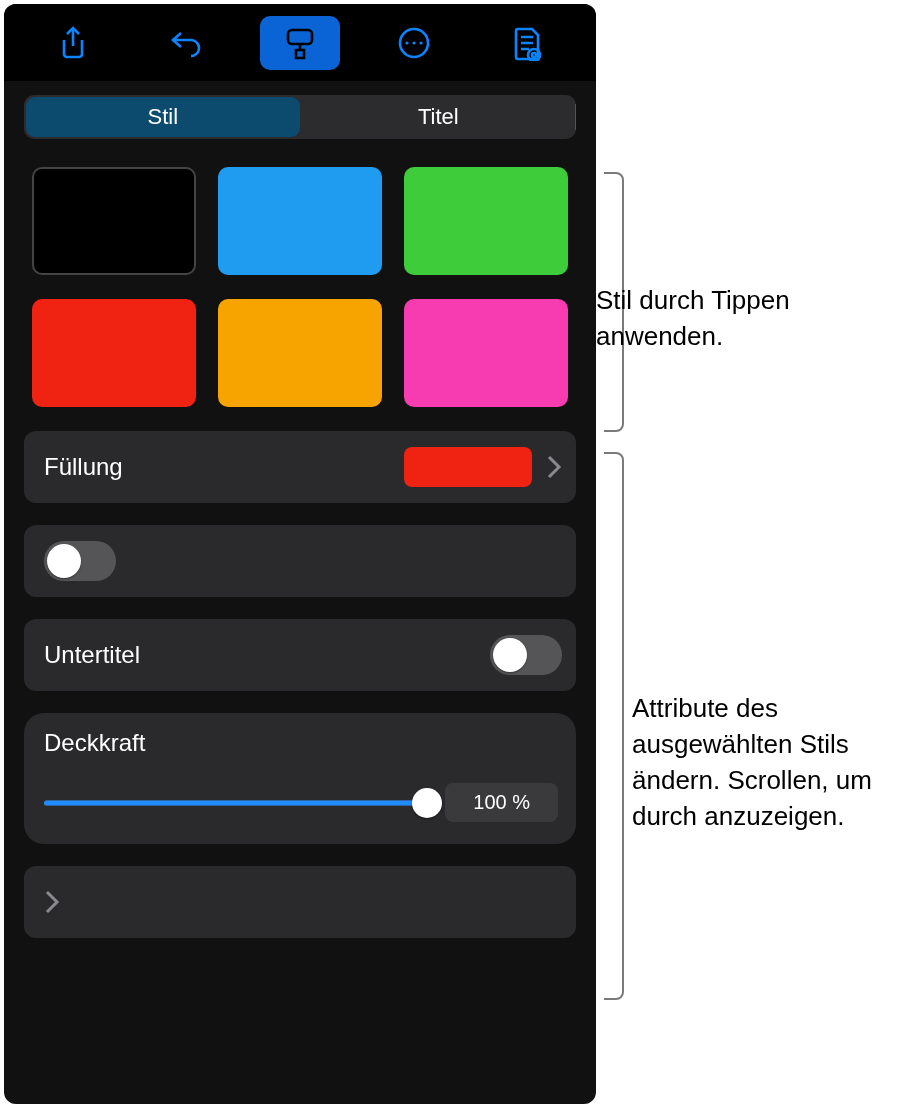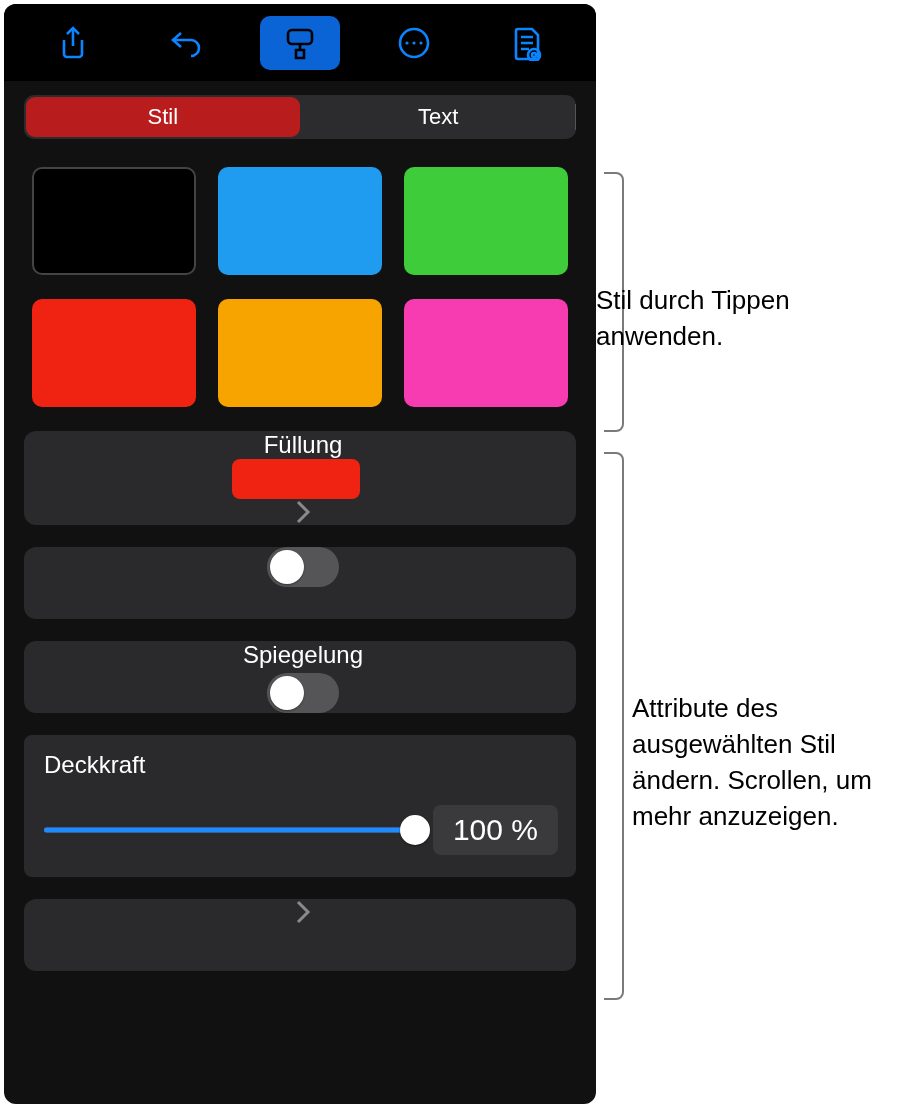--- a/index.html
+++ b/index.html
@@ -63,21 +63,21 @@
   }
   .seg-item {
     flex: 1;
     text-align: center;
     color: #fff;
     font-size: 22px;
     line-height: 44px;
     position: relative;
   }
   .seg-item.selected {
-    background: #b91c1c;
+    background: #0c4a6e;
     border-radius: 9px;
     margin: 2px;
     line-height: 40px;
   }
   .seg-sep {
     width: 1px;
     height: 26px;
     background: #555;
   }
 
@@ -98,21 +98,20 @@
   .row {
     background: #2a2a2c;
     border-radius: 12px;
     margin-bottom: 22px;
     display: flex;
     align-items: center;
     min-height: 72px;
     padding: 0 14px 0 20px;
     color: #fff;
     font-size: 24px;
-    flex-direction: column;
   }
   .row-label { flex: 1; }
   .fill-chip {
     width: 128px;
     height: 40px;
     border-radius: 8px;
     margin-right: 14px;
   }
   .chev {
     width: 16px; height: 26px;
@@ -131,21 +130,21 @@
     width: 34px; height: 34px;
     background: #fff;
     border-radius: 50%;
     top: 3px; left: 3px;
     box-shadow: 0 1px 2px rgba(0,0,0,.4);
   }
 
   
   .opacity-row {
     background: #2a2a2c;
-    border-radius: 8px;
+    border-radius: 20px;
     margin-bottom: 22px;
     padding: 16px 18px 22px 20px;
     color: #fff;
   }
   .opacity-row .title { font-size: 24px; margin-bottom: 26px; }
   .opacity-ctrl { display:flex; align-items:center; gap:18px; }
   .slider {
     position: relative;
     flex: 1;
     height: 28px;
@@ -158,21 +157,21 @@
     position:absolute; left:0; top:50%; transform:translateY(-50%);
     height:5px; background:#1f8bff; border-radius:3px;
   }
   .slider-knob {
     position:absolute; top:50%; transform:translate(-50%,-50%);
     width:30px; height:30px; border-radius:50%; background:#fff;
     box-shadow: 0 1px 2px rgba(0,0,0,.5);
   }
   .pct-box {
     background:#3a3a3c; border-radius:8px;
-    padding: 8px 20px; font-size:30px; color:#fff;
+    padding: 8px 28px; font-size:20px; color:#fff;
     min-width: 92px; text-align:center;
   }
 
   
   .callout {
     position: absolute;
     font-size: 26px;
     line-height: 36px;
     color: #000;
     width: 290px;
@@ -229,21 +228,21 @@
           <path d="M9 12 h12 M9 18 h12 M9 24 h8"></path>
           <circle cx="22" cy="30" r="6"></circle>
             <circle cx="22" cy="30" r="2"></circle>
         </svg>
       </div>
     </div>
 
     <div class="segwrap">
       <div class="seg">
         <div class="seg-item selected">Stil</div>
-        <div class="seg-item">Text</div>
+        <div class="seg-item">Titel</div>
         <div class="seg-sep"></div>
       </div>
     </div>
 
     <div class="swatches">
       <div class="swatch" style="background:#000000;border:2px solid #444"></div>
       <div class="swatch" style="background:#1f9cf0"></div>
       <div class="swatch" style="background:#3fcc3a"></div>
       <div class="swatch" style="background:#f02313"></div>
       <div class="swatch" style="background:#f7a400"></div>
@@ -263,21 +262,21 @@
       </div>
 
 
       <div class="row">
         <div class="toggle">
           <div class="knob"></div>
         </div>
       </div>
 
       <div class="row">
-        <span class="row-label">Spiegelung</span>
+        <span class="row-label">Untertitel</span>
         <div class="toggle">
           <div class="knob"></div>
         </div>
       </div>
 
       <div class="opacity-row">
         <div class="title">Deckkraft</div>
         <div class="opacity-ctrl">
           <div class="slider">
             <div class="slider-track"></div>
@@ -296,15 +295,15 @@
         </span>
       </div>
 
     </div>
   </div>
 
   <div class="bracket" style="left:604px; top:172px; height:260px;"></div>
   <div class="callout" style="left:596px; top:282px;">Stil durch Tippen anwenden.</div>
 
   <div class="bracket" style="left:604px; top:452px; height:548px;"></div>
-  <div class="callout" style="left:632px; top:690px;">Attribute des ausgewählten Stil ändern. Scrollen, um mehr anzuzeigen.</div>
+  <div class="callout" style="left:632px; top:690px;">Attribute des ausgewählten Stils ändern. Scrollen, um durch anzuzeigen.</div>
 
 </div>
 
 </body></html>

